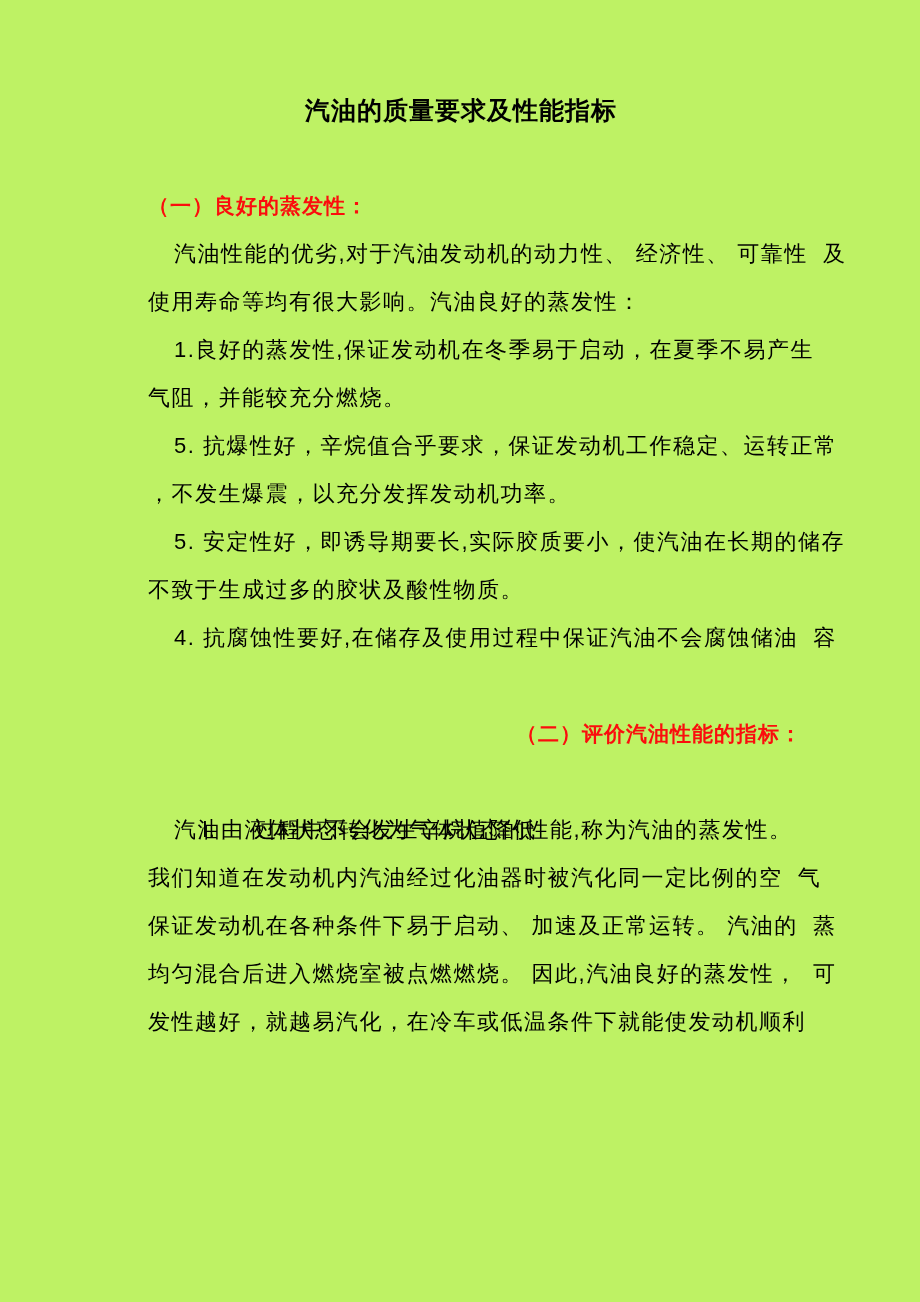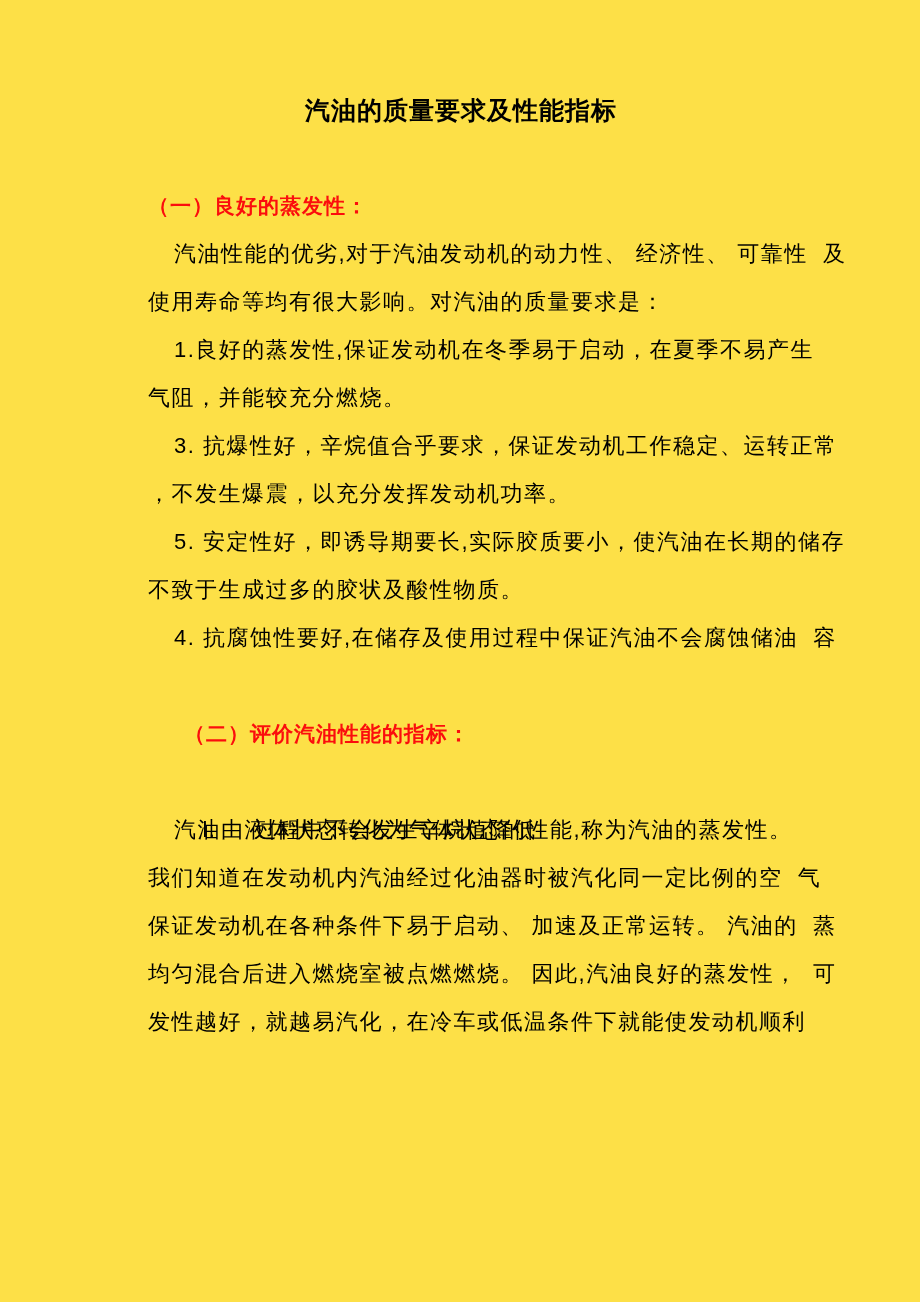--- a/index.html
+++ b/index.html
@@ -6,21 +6,21 @@
     margin: 0;
     padding: 0;
     background: #ffffff;
   }
   .page {
     position: relative;
     width: 920px;
     height: 1302px;
     box-sizing: border-box;
     padding: 86px 118px 0 148px;
-    background: #fde047;
+    background: #bef264;
     font-family: "Liberation Sans", "DejaVu Sans", sans-serif;
     color: #000000;
     overflow: hidden;
   }
   .line {
     height: 48px;
     line-height: 48px;
     font-size: 22px;
     letter-spacing: 1.5px;
     white-space: pre;
@@ -33,20 +33,21 @@
     margin-left: -28px; 
   }
   .heading {
     color: #fb0d0d;
     font-weight: bold;
     font-size: 21px;
     letter-spacing: 1px;
   }
   .heading-indent {
     padding-left: 36px;
+    text-align: right;
   }
   .fl-indent {
     padding-left: 26px;
   }
   .blank {  }
   .list-line {
     padding-left: 24px;
   }
   .list-marker {
     display: inline-block;
@@ -59,24 +60,24 @@
 <div class="page">
 
   <div class="line title">汽油的质量要求及性能指标</div>
 
   <div class="line blank"></div>
 
   <div class="line heading">（一）良好的蒸发性：</div>
 
   <div>
       <div class="line body fl-indent">汽油性能的优劣,对于汽油发动机的动力性、 经济性、 可靠性  及</div>
-      <div class="line body">使用寿命等均有很大影响。对汽油的质量要求是：</div>
+      <div class="line body">使用寿命等均有很大影响。汽油良好的蒸发性：</div>
       <div class="line body fl-indent">1.良好的蒸发性,保证发动机在冬季易于启动，在夏季不易产生</div>
       <div class="line body">气阻，并能较充分燃烧。</div>
-      <div class="line body fl-indent">3. 抗爆性好，辛烷值合乎要求，保证发动机工作稳定、运转正常</div>
+      <div class="line body fl-indent">5. 抗爆性好，辛烷值合乎要求，保证发动机工作稳定、运转正常</div>
       <div class="line body">，不发生爆震，以充分发挥发动机功率。</div>
       <div class="line body fl-indent">5. 安定性好，即诱导期要长,实际胶质要小，使汽油在长期的储存</div>
       <div class="line body">不致于生成过多的胶状及酸性物质。</div>
       <div class="line body fl-indent">4. 抗腐蚀性要好,在储存及使用过程中保证汽油不会腐蚀储油  容</div>
     </div>
 
   <div class="line blank"></div>
 
   <div class="line heading heading-indent">（二）评价汽油性能的指标：</div>
 

